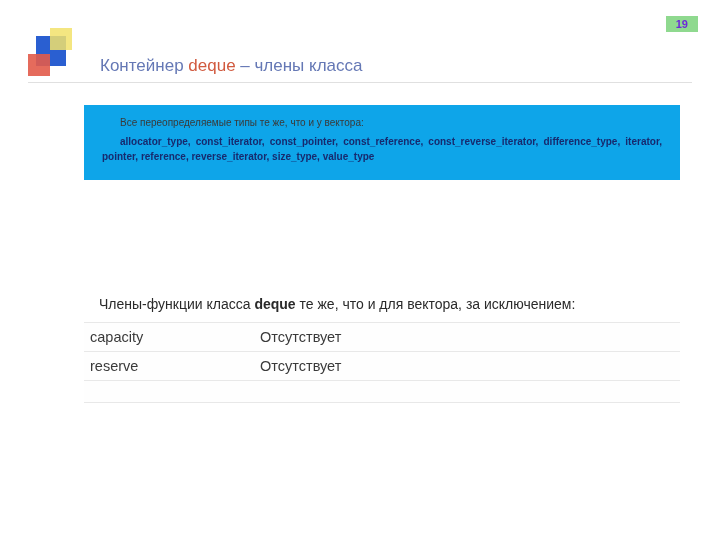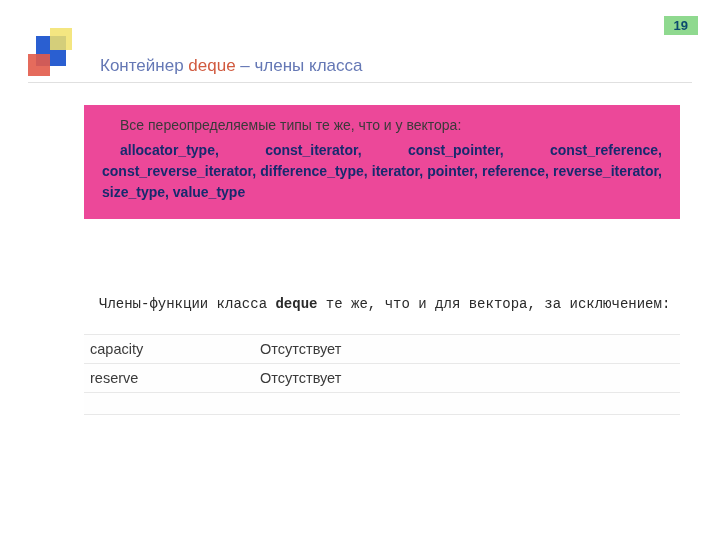--- a/index.html
+++ b/index.html
@@ -9,22 +9,22 @@
     background: #ffffff;
     font-family: Verdana, Geneva, sans-serif;
     position: relative;
     overflow: hidden;
   }
   .page-badge {
     position: absolute;
     top: 16px;
     right: 22px;
     background: #8fd98f;
-    color: #0c4a6e;
-    font-size: 13px;
+    color: #6d28d9;
+    font-size: 11px;
     font-weight: bold;
     padding: 2px 10px;
   }
   .logo {
     position: absolute;
     left: 28px;
     top: 28px;
     width: 56px;
     height: 56px;
   }
@@ -62,54 +62,52 @@
     top: 82px;
     width: 664px;
     height: 1px;
     background: #e0e0e0;
   }
   .types-block {
     position: absolute;
     left: 84px;
     top: 105px;
     width: 596px;
-    background: #ec4899;
+    background: #0ea5e9;
     padding: 10px 18px 16px 18px;
-    font-size: 14px;
+    font-size: 10px;
     line-height: 1.5;
     color: #3a3a3a;
   }
   .types-block .intro {
     text-indent: 18px;
     margin-bottom: 4px;
   }
   .types-block .typelist {
     color: #172a6e;
     font-weight: bold;
     text-align: justify;
     text-indent: 18px;
   }
   .funcs-intro {
     position: absolute;
     left: 99px;
     top: 296px;
     font-size: 14px;
     color: #2a2a2a;
-    font-family: Liberation Mono, monospace;
   }
   .funcs-intro .bold { font-weight: bold; }
   .func-table {
     position: absolute;
     left: 84px;
     top: 322px;
     width: 596px;
     font-size: 14.5px;
     color: #3a3a3a;
     border-collapse: collapse;
-    margin-top: 12px;
   }
   .func-table tr {
     border-top: 1px solid #e8e8e8;
     border-bottom: 1px solid #e8e8e8;
   }
   .func-table td {
     padding: 6px 8px 6px 6px;
     vertical-align: top;
     background: #fefefe;
   }

